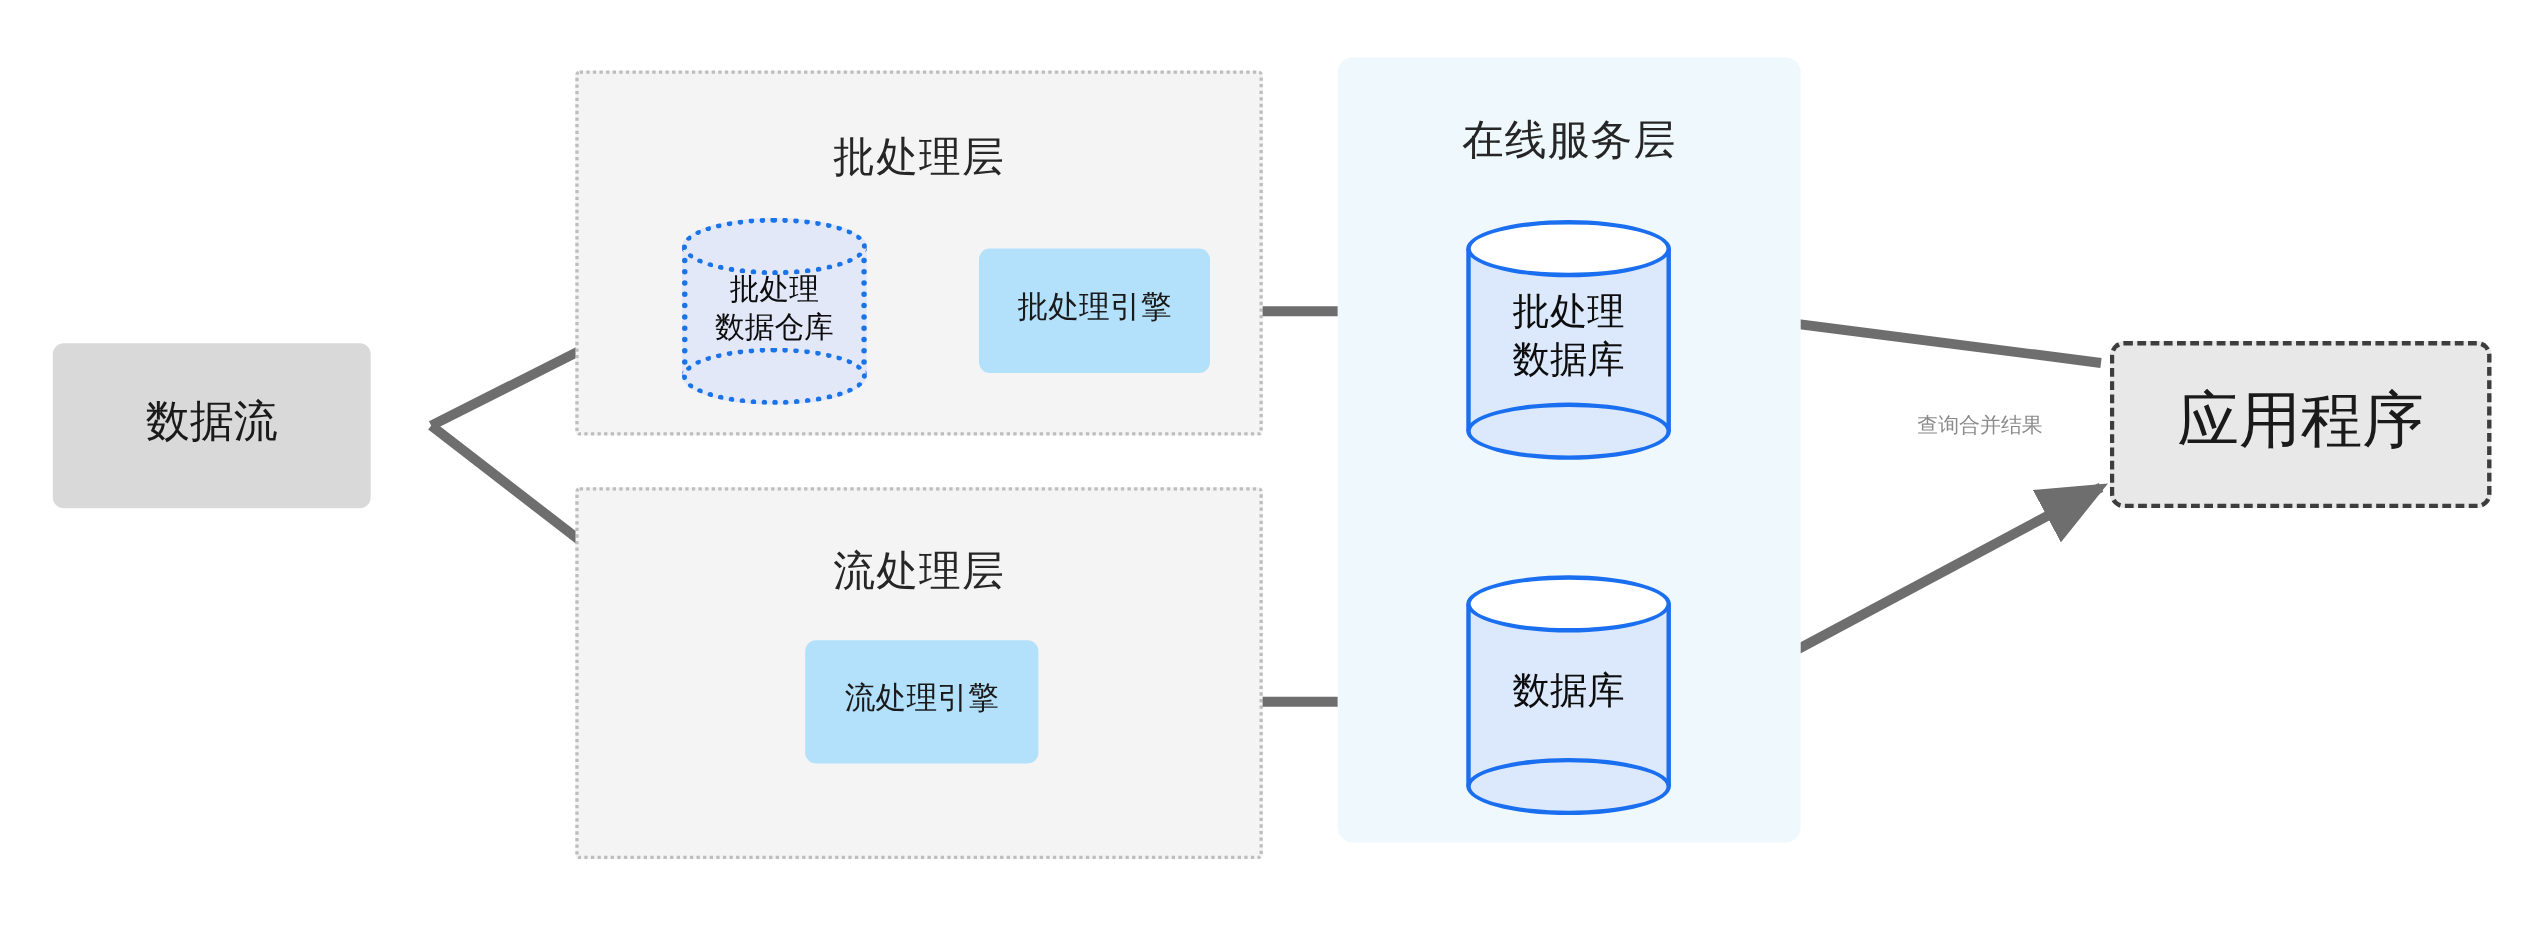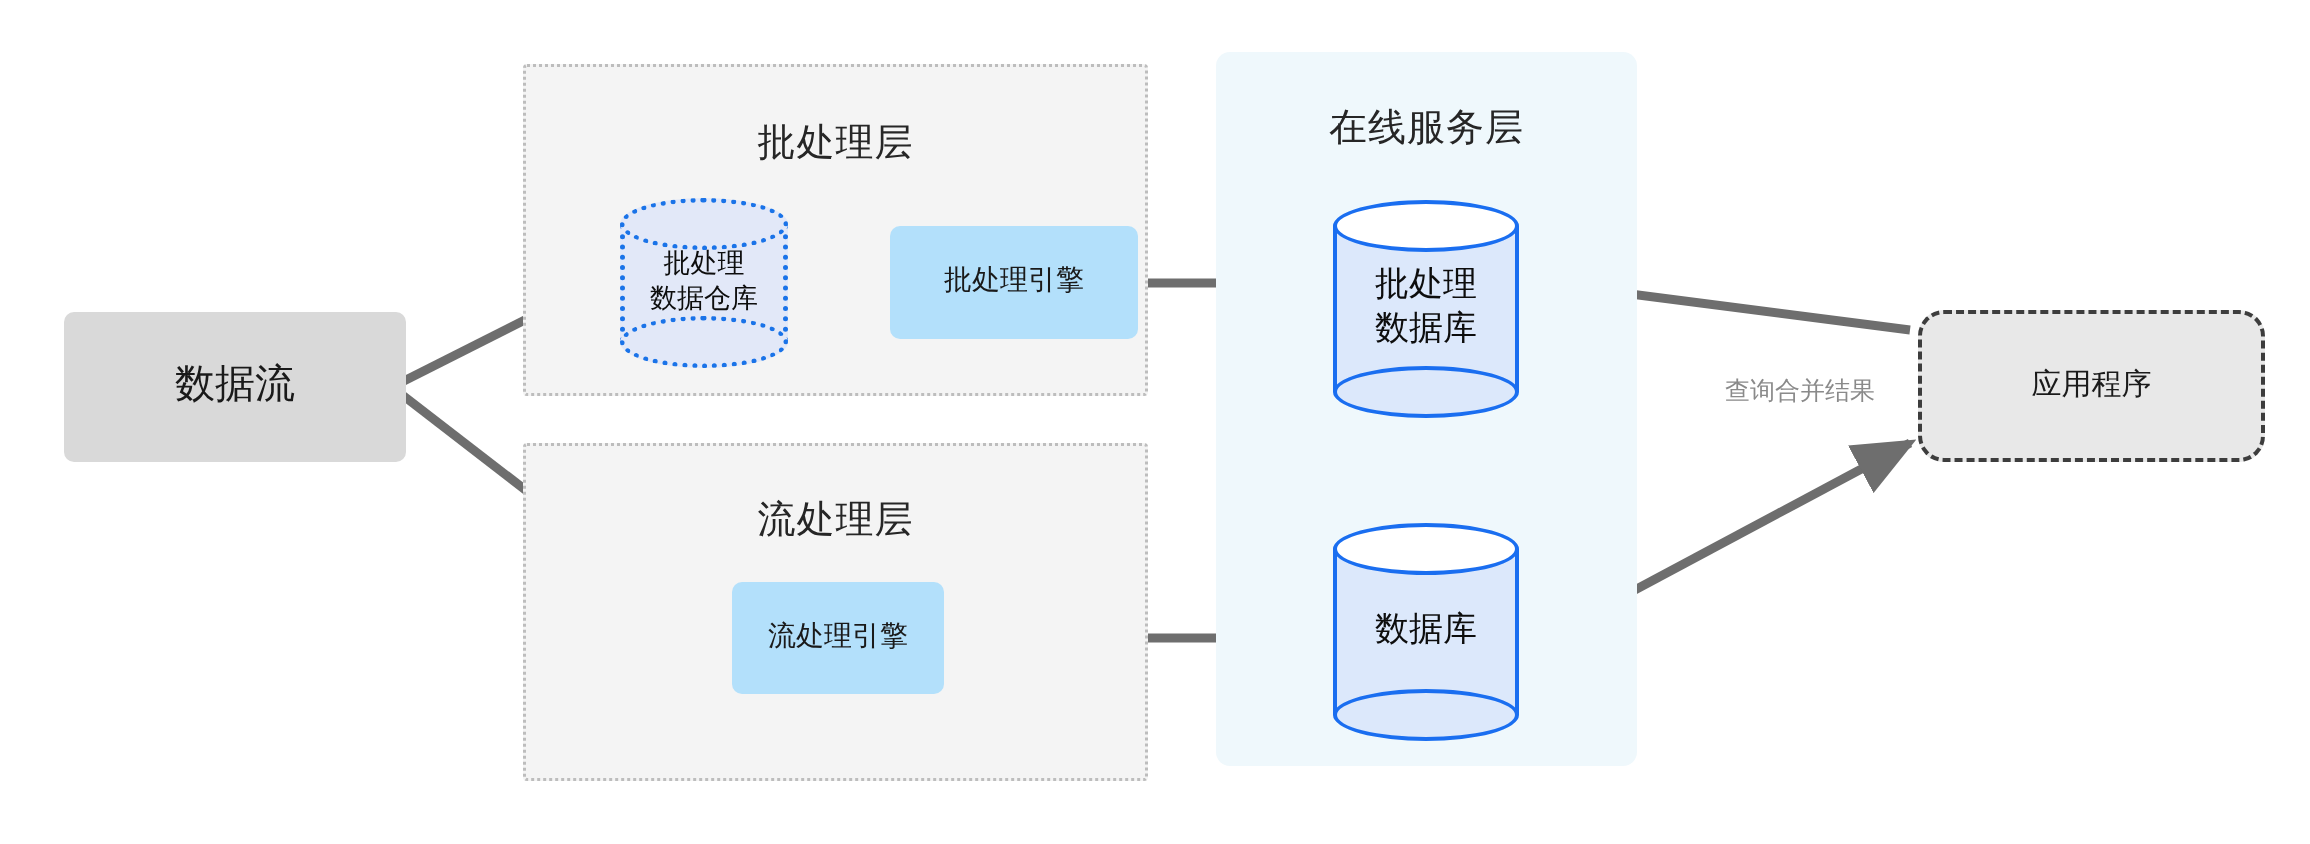--- a/index.html
+++ b/index.html
@@ -63,22 +63,22 @@
   }
   .node-source {
     background: #d9d9d9;
     border-radius: 10px;
     font-size: 40px;
     color: #1a1a1a;
   }
   .node-app {
     background: #e8e8e8;
     border: 4px dashed #3d3d3d;
-    border-radius: 26px;
-    font-size: 30px;
+    border-radius: 13px;
+    font-size: 56px;
     color: #1a1a1a;
   }
   .node-engine {
     background: #b3e0fb;
     border-radius: 10px;
     font-size: 28px;
     color: #1a1a1a;
   }
 
   
@@ -163,21 +163,21 @@
     background: #dce8fb;
     border: 4px solid #1a6ef0;
     border-radius: 50%;
     box-sizing: border-box;
     z-index: 1;
   }
   .cyl-solid .cyl-label { font-size: 34px; }
 
   .edge-label {
     position: absolute;
-    font-size: 25px;
+    font-size: 19px;
     color: #8a8a8a;
     white-space: nowrap;
     text-align: center;
   }
 </style>
 </head>
 <body>
 
 <div id="canvas">
 
@@ -230,35 +230,35 @@
   </div>
 
   <div class="group-dotted" style="left:523px; top:443px; width:625px; height:338px;">
     <div class="group-title" style="top:48px;">流处理层</div>
   </div>
 
   <div class="group-plain" style="left:1216px; top:52px; width:421px; height:714px;">
     <div class="group-title" style="top:50px;">在线服务层</div>
   </div>
 
-  <div class="node node-source" style="left:64px; top:312px; width:342px; height:150px;">
+  <div class="node node-source" style="left:48px; top:312px; width:289px; height:150px;">
     <span>数据流</span>
   </div>
 
   <div class="cyl cyl-dotted" style="left:620px; top:198px; width:168px; height:170px;">
     <div class="cyl-bottom"></div>
     <div class="cyl-side"></div>
     <div class="cyl-top"></div>
     <div class="cyl-label">
       <div>批处理</div>
       <div>数据仓库</div>
     </div>
   </div>
 
-  <div class="node node-engine" style="left:890px; top:226px; width:248px; height:113px;">
+  <div class="node node-engine" style="left:890px; top:226px; width:210px; height:113px;">
     <span>批处理引擎</span>
   </div>
 
   <div class="cyl cyl-solid" style="left:1333px; top:200px; width:186px; height:218px;">
     <div class="cyl-bottom"></div>
     <div class="cyl-side"></div>
     <div class="cyl-top"></div>
     <div class="cyl-label">
       <div>批处理</div>
       <div>数据库</div>

